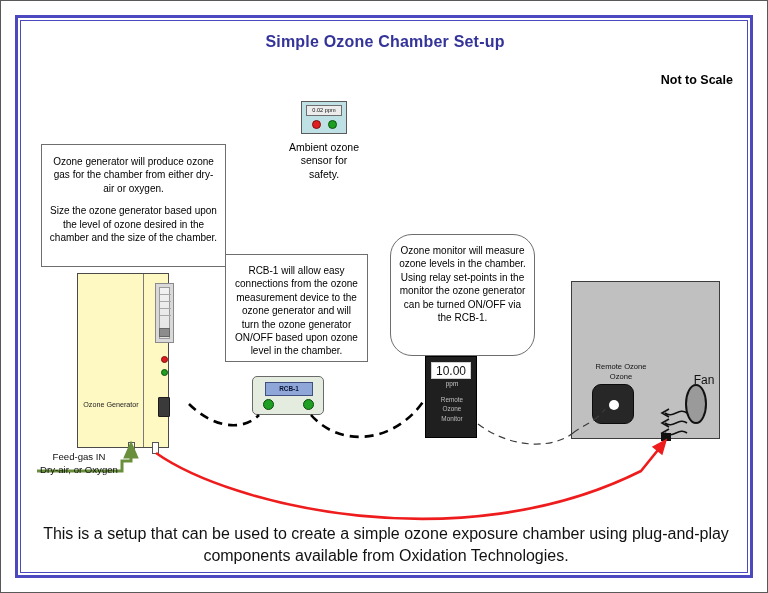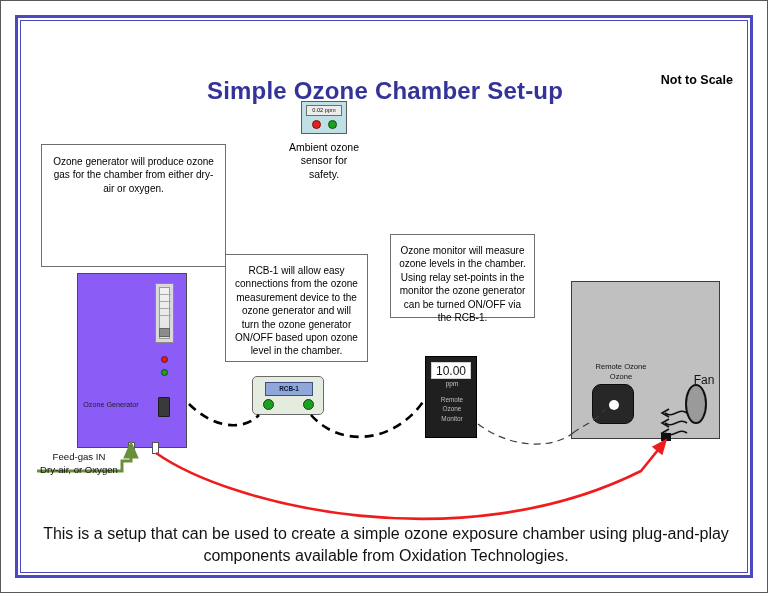--- a/index.html
+++ b/index.html
@@ -29,23 +29,22 @@
     width:728px;height:553px;
     box-sizing:border-box;
     border:1.5px solid #4b48c0;
     pointer-events:none;
   }
 
   
   .title{
     position:absolute;left:0;top:32px;width:768px;
     text-align:center;
-    font-size:24px;font-weight:bold;color:#333399;
+    font-size:16px;font-weight:bold;color:#333399;
     letter-spacing:.2px;
-    margin-top:44px;
   }
   .not-to-scale{
     position:absolute;right:34px;top:72px;
     font-size:12.5px;font-weight:bold;color:#000;
   }
   .caption{
     position:absolute;left:40px;top:522px;width:690px;
     text-align:center;font-size:16px;color:#111;line-height:1.38;
   }
 
@@ -59,21 +58,21 @@
     line-height:1.34;
     text-align:center;
     color:#000;
     padding:7px 7px;
   }
   .callout p{margin:0;}
   .callout p + p{margin-top:9px;}
 
   #callout-generator{left:40px;top:143px;width:185px;height:123px;padding-top:10px;}
   #callout-rcb{left:224px;top:253px;width:143px;height:108px;padding-top:9px;}
-  #callout-monitor{left:389px;top:233px;width:145px;height:84px;padding-top:9px;}
+  #callout-monitor{left:389px;top:233px;width:145px;height:122px;padding-top:9px;border-radius:22px;}
   #callout-chamber{left:577px;top:158px;width:152px;height:105px;padding-top:9px;}
 
   
   #ambient-sensor{
     position:absolute;left:300px;top:100px;width:46px;height:33px;
     background:#bfe0e4;border:1px solid #5b5b5b;box-sizing:border-box;
   }
   #ambient-display{
     position:absolute;left:4px;top:3px;width:36px;height:11px;
     background:#ececec;border:1px solid #6e6e6e;box-sizing:border-box;
@@ -83,22 +82,22 @@
   .led{position:absolute;border-radius:50%;}
   #ambient-led-red{left:10px;top:18px;width:9px;height:9px;background:#e02020;border:1px solid #7a1010;box-sizing:border-box;}
   #ambient-led-green{left:26px;top:18px;width:9px;height:9px;background:#1e9e22;border:1px solid #0d540f;box-sizing:border-box;}
   #ambient-sensor-label{
     position:absolute;left:275px;top:140px;width:96px;
     text-align:center;font-size:10.5px;line-height:1.28;color:#000;
   }
 
   
   #ozone-generator{
-    position:absolute;left:76px;top:272px;width:110px;height:175px;
-    background:#8b5cf6;border:1px solid #4a4a4a;box-sizing:border-box;
+    position:absolute;left:76px;top:272px;width:92px;height:175px;
+    background:#fef9c3;border:1px solid #4a4a4a;box-sizing:border-box;
   }
   #generator-divider{
     position:absolute;left:65px;top:0;width:1px;height:173px;background:#7a7a7a;
   }
   #generator-flowmeter{
     position:absolute;left:77px;top:9px;width:19px;height:60px;
     background:#d9d9d9;border:1px solid #8a8a8a;box-sizing:border-box;
   }
   #generator-flowmeter-tube{
     position:absolute;left:3px;top:3px;width:11px;height:52px;
@@ -208,20 +207,21 @@
 <div id="canvas">
 
   <div class="frame-outer"></div>
   <div class="frame-inner"></div>
 
   <div class="title">Simple Ozone Chamber Set-up</div>
   <div class="not-to-scale">Not to Scale</div>
 
   <div class="callout" id="callout-generator">
     <p>Ozone generator will produce ozone gas for the chamber from either dry-air or oxygen.</p>
+    <p>Size the ozone generator based upon the level of ozone desired in the chamber and the size of the chamber.</p>
   </div>
 
   <div class="callout" id="callout-rcb">
     <p>RCB-1 will allow easy connections from the ozone measurement device to the ozone generator and will turn the ozone generator ON/OFF based upon ozone level in the chamber.</p>
   </div>
 
   <div class="callout" id="callout-monitor">
     <p>Ozone monitor will measure ozone levels in the chamber.  Using relay set-points in the monitor the ozone generator can be turned ON/OFF via the RCB-1.</p>
   </div>
 

